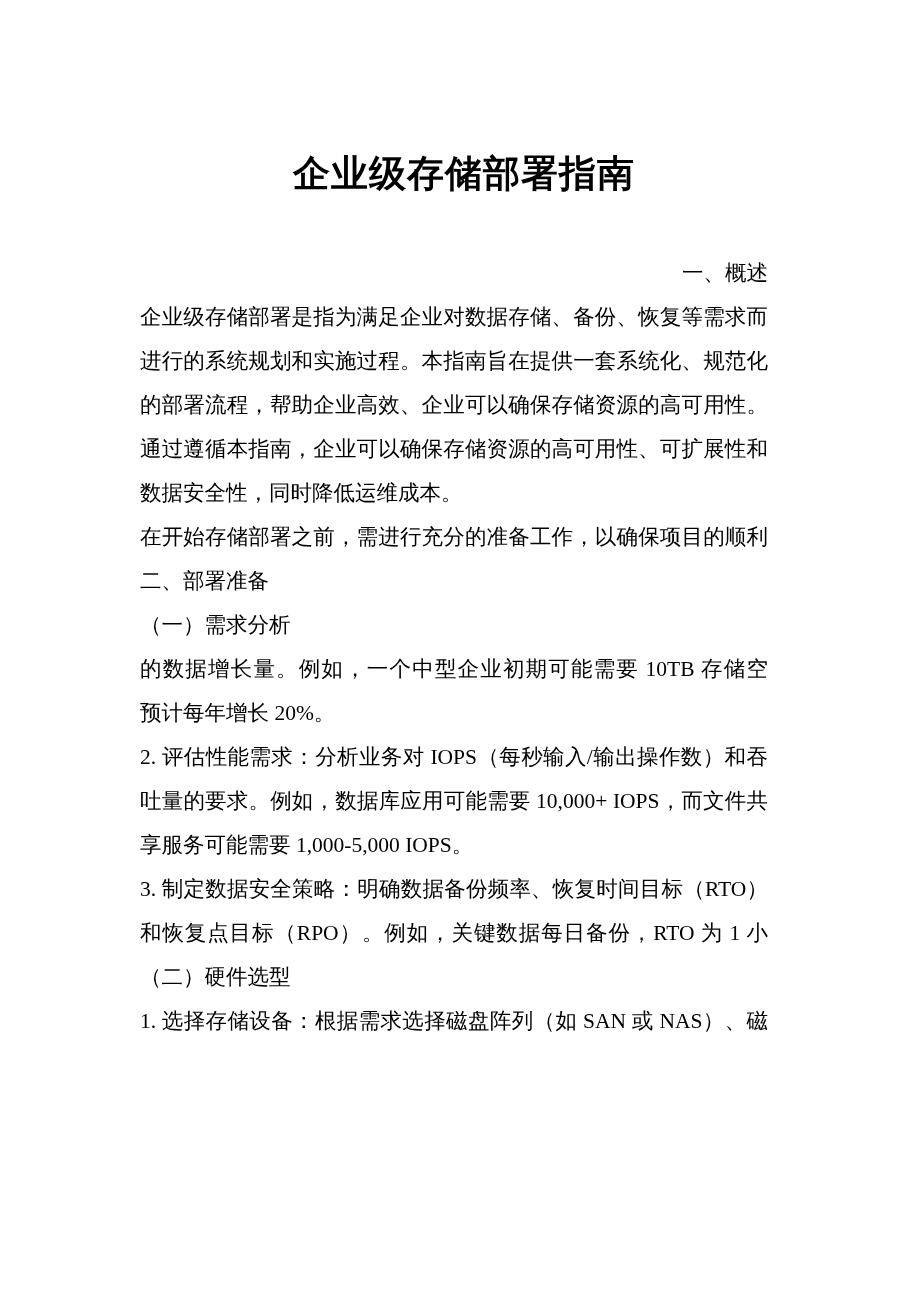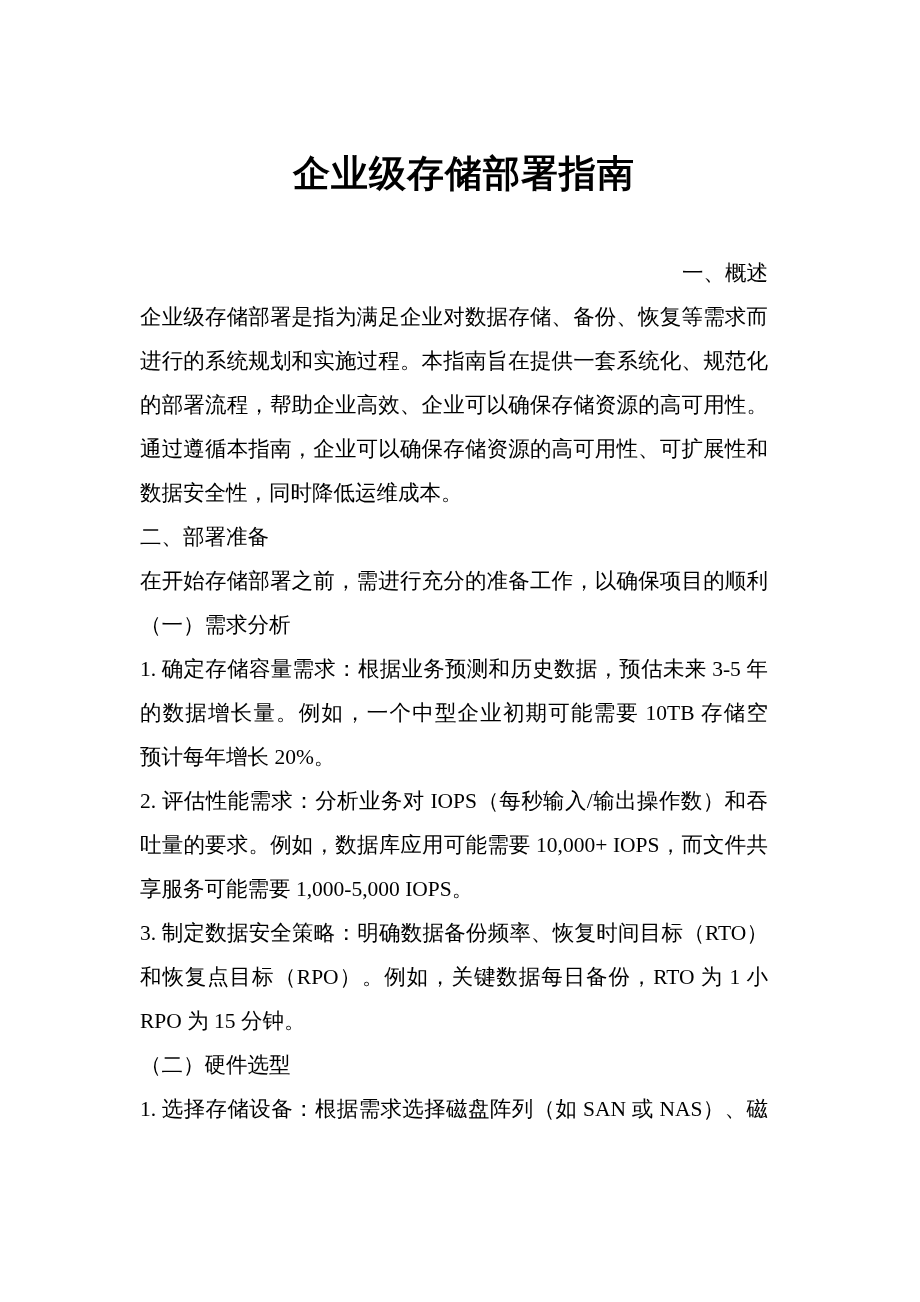--- a/index.html
+++ b/index.html
@@ -57,28 +57,26 @@
 
 <div class="page">
   <h1 class="title">企业级存储部署指南</h1>
   <div class="stream">
       <div class="line indent">一、概述</div>
       <div class="line fill">企业级存储部署是指为满足企业对数据存储、备份、恢复等需求而</div>
       <div class="line fill">进行的系统规划和实施过程。本指南旨在提供一套系统化、规范化</div>
       <div class="line fill">的部署流程，帮助企业高效、企业可以确保存储资源的高可用性。</div>
       <div class="line fill">通过遵循本指南，企业可以确保存储资源的高可用性、可扩展性和</div>
       <div class="line">数据安全性，同时降低运维成本。</div>
+      <div class="line fill">在开始存储部署之前，需进行充分的准备工作，以确保项目的顺利</div>
       <div class="line">二、部署准备</div>
-      <div class="line fill">在开始存储部署之前，需进行充分的准备工作，以确保项目的顺利</div>
       <div class="line">（一）需求分析</div>
-      <div class="line fill">1. 确定存储容量需求：根据业务预测和历史数据，预估未来 3-5 年</div>
       <div class="line fill">的数据增长量。例如，一个中型企业初期可能需要 10TB 存储空间，</div>
       <div class="line">预计每年增长 20%。</div>
       <div class="line fill">2. 评估性能需求：分析业务对 IOPS（每秒输入/输出操作数）和吞</div>
       <div class="line fill">吐量的要求。例如，数据库应用可能需要 10,000+ IOPS，而文件共</div>
       <div class="line">享服务可能需要 1,000-5,000 IOPS。</div>
       <div class="line fill">3. 制定数据安全策略：明确数据备份频率、恢复时间目标（RTO）</div>
       <div class="line fill">和恢复点目标（RPO）。例如，关键数据每日备份，RTO 为 1 小时，</div>
-      <div class="line">RPO 为 15 分钟。</div>
       <div class="line">（二）硬件选型</div>
       <div class="line fill">1. 选择存储设备：根据需求选择磁盘阵列（如 SAN 或 NAS）、磁带</div>
     </div>
 </div>
 
 </body></html>

